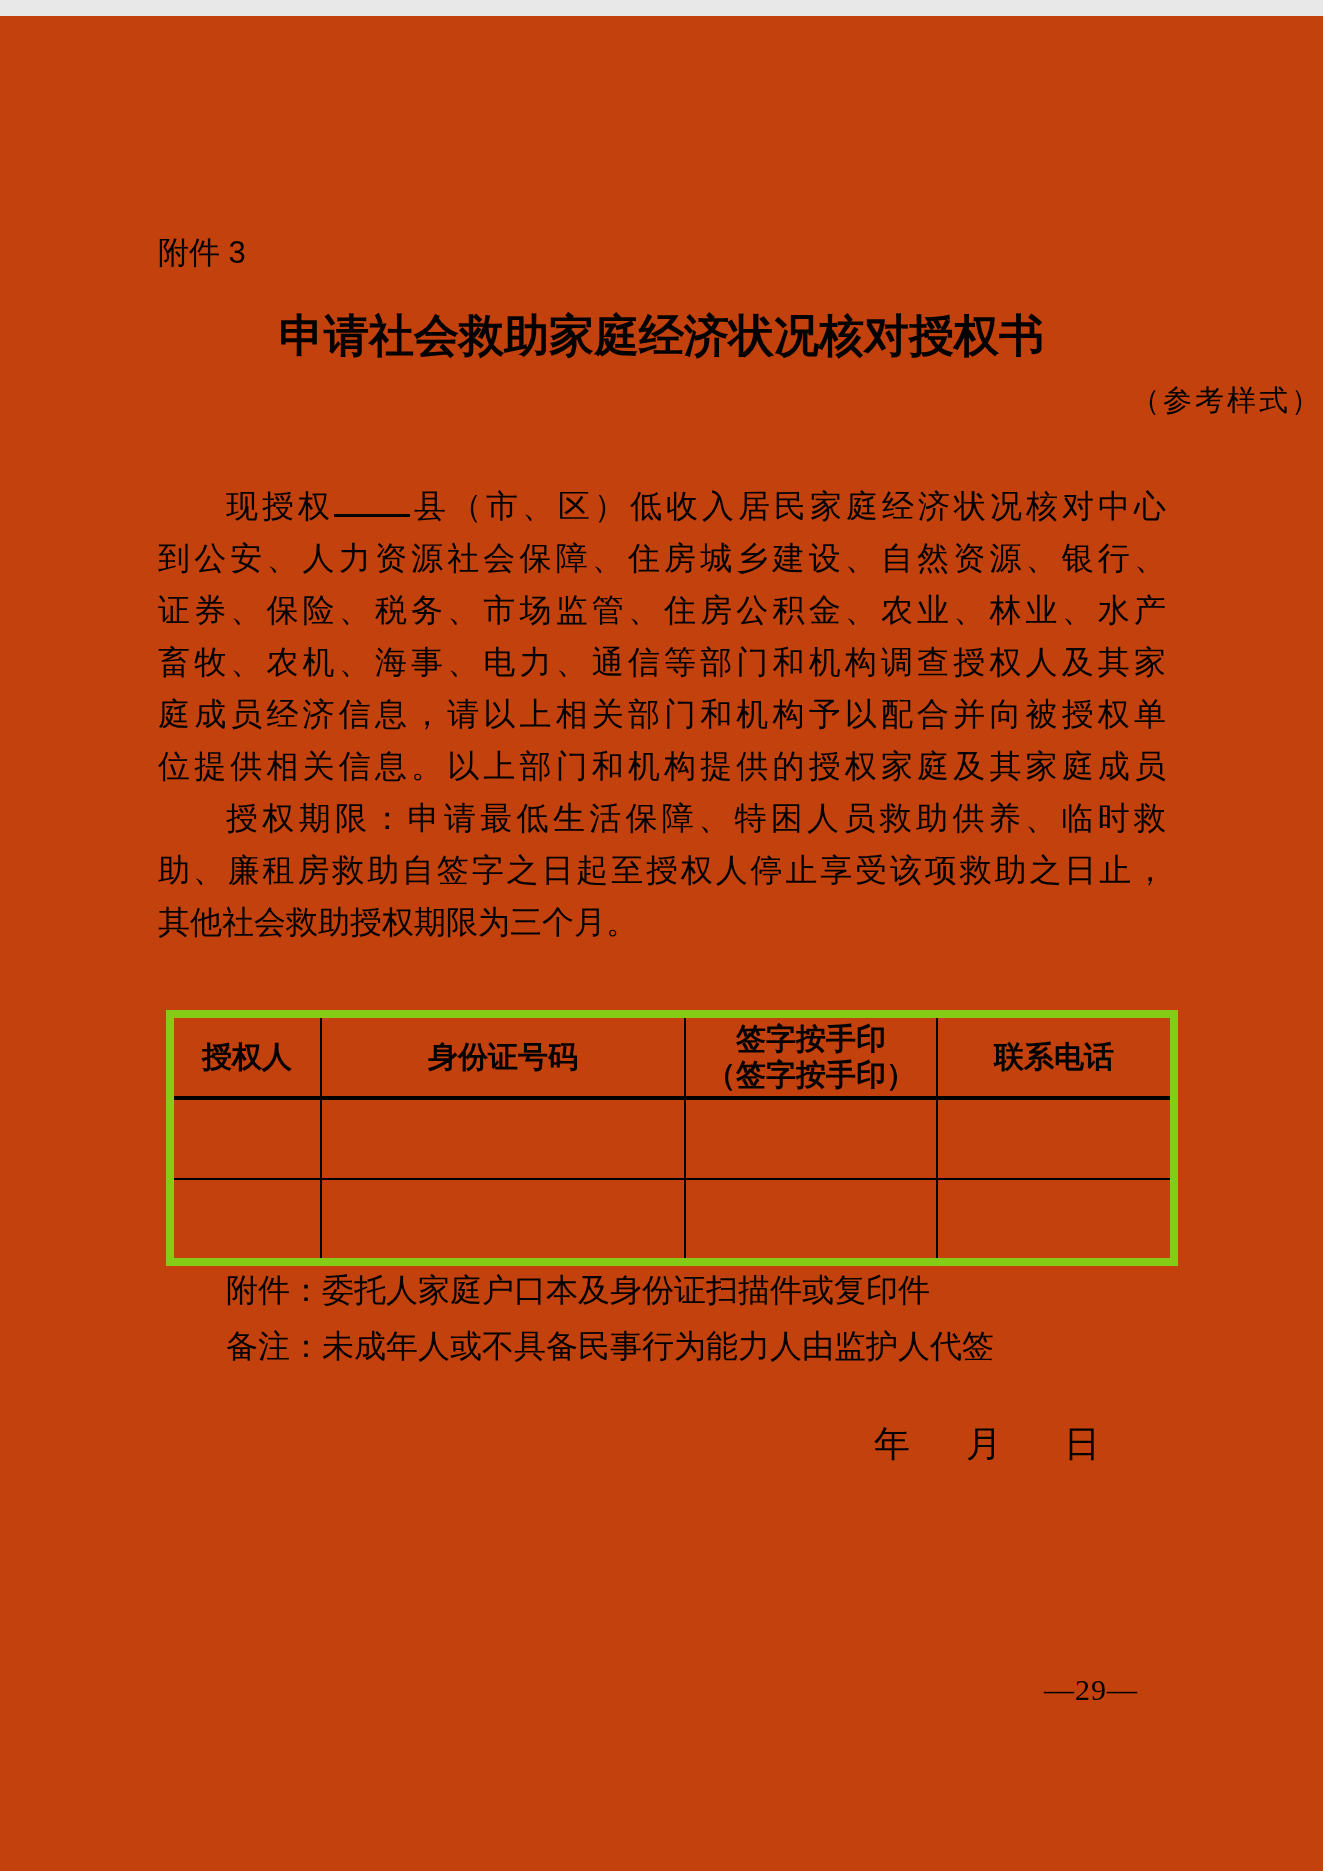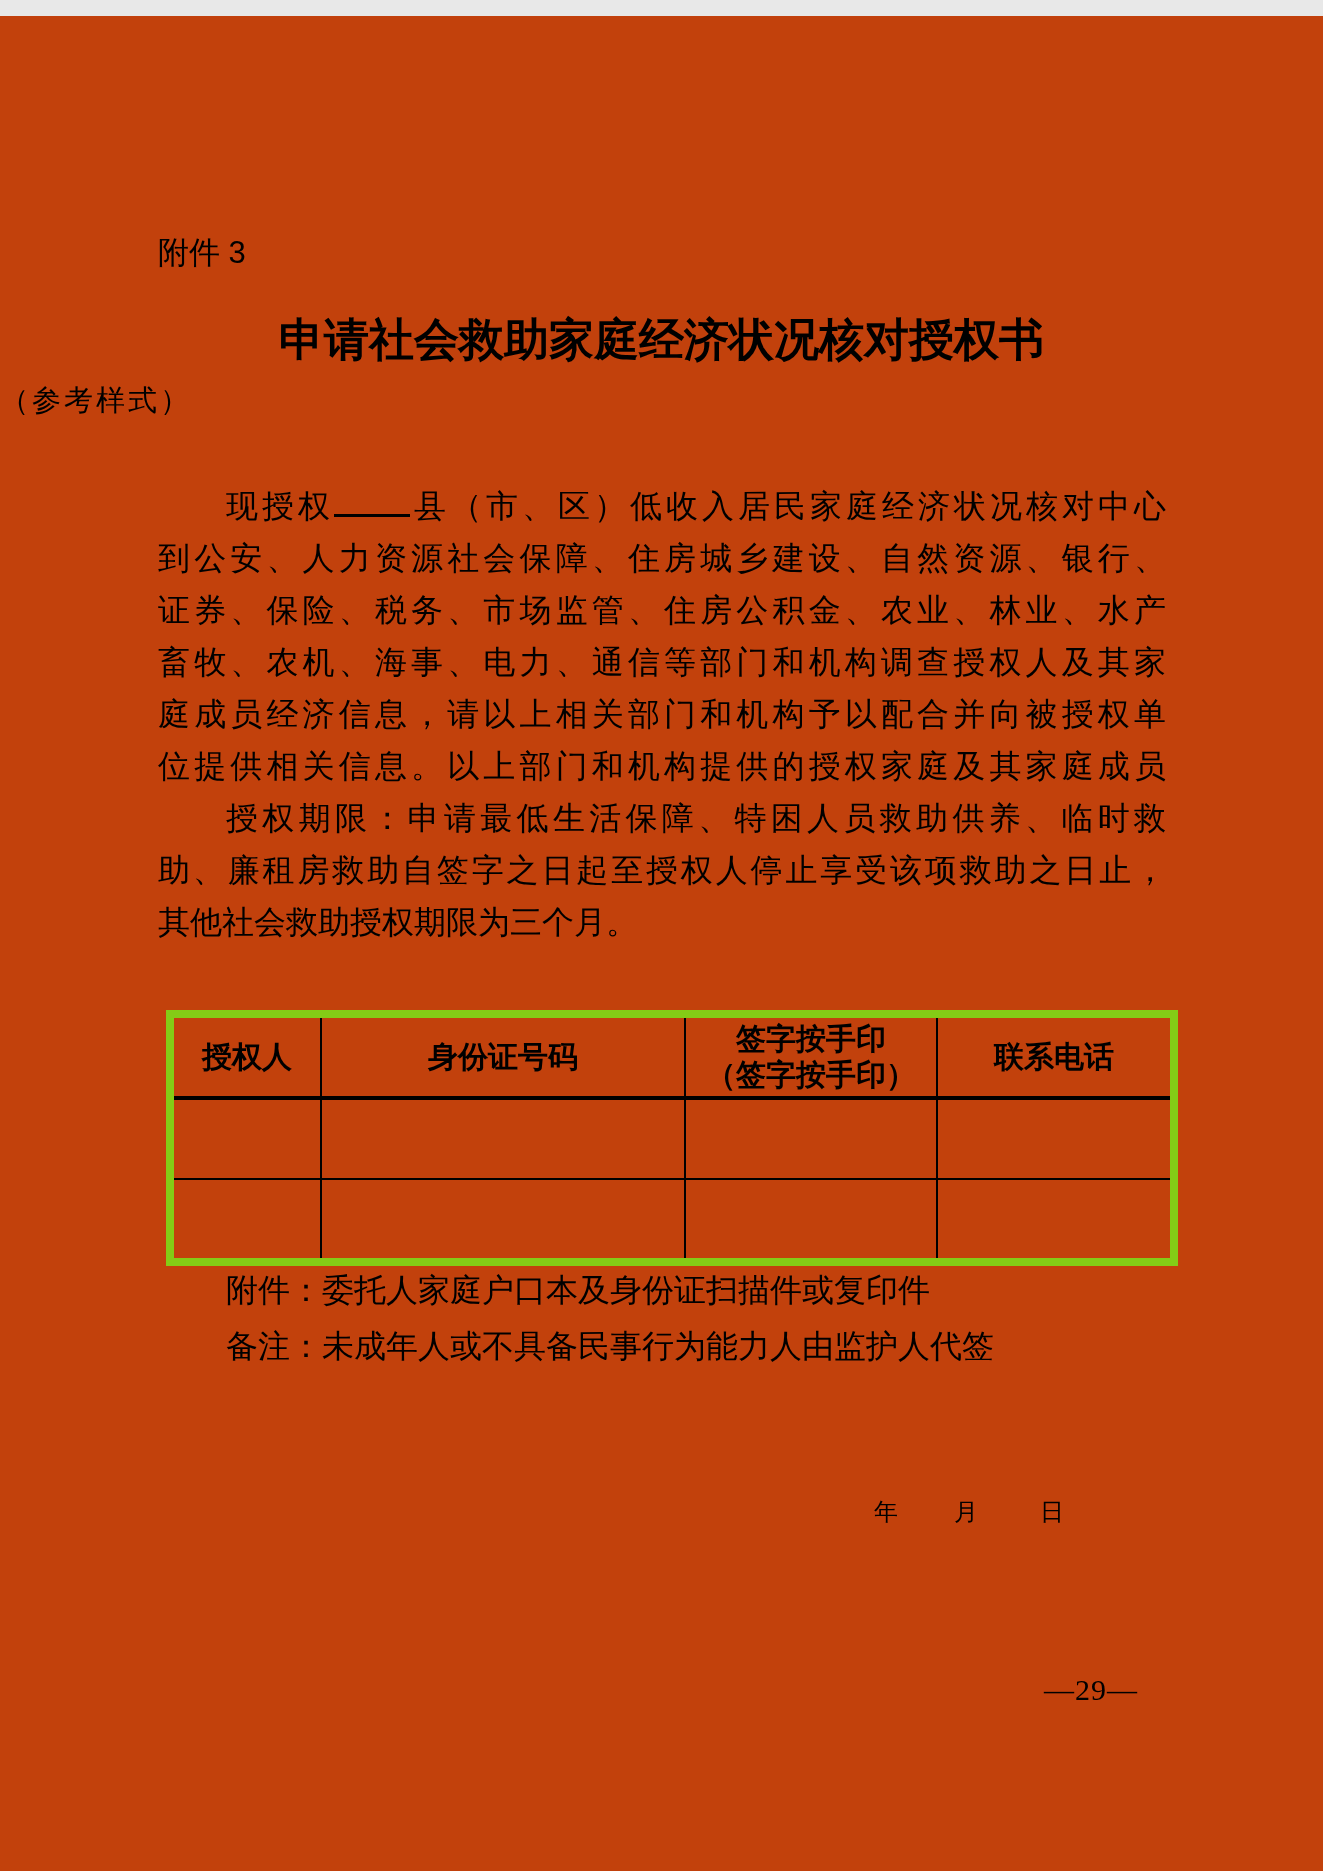--- a/index.html
+++ b/index.html
@@ -25,28 +25,28 @@
     position: absolute;
     left: 0;
     width: 100%;
     top: 296px;
     margin: 0;
     text-align: center;
     font-size: 45px;
     line-height: 56px;
     font-weight: 700;
     letter-spacing: 0px;
-    font-family: Liberation Sans, sans-serif;
+    font-family: Liberation Mono, monospace;
   }
   .doc-subtitle {
     position: absolute;
     left: 0;
     width: 100%;
     top: 366px;
-    text-align: left;
+    text-align: right;
     font-size: 29px;
     line-height: 36px;
     letter-spacing: 3px;
   }
   .body-text {
     position: absolute;
     left: 158px;
     top: 464px;
     width: 1008px;
     font-size: 32px;
@@ -98,22 +98,22 @@
     left: 158px;
     top: 1246px;
     width: 1008px;
     font-size: 32px;
     line-height: 56px;
   }
   .note-line { padding-left: 68px; height: 56px; white-space: nowrap; }
   .date-line {
     position: absolute;
     left: 874px;
-    top: 1476px;
-    font-size: 24px;
+    top: 1408px;
+    font-size: 36px;
     line-height: 40px;
     white-space: nowrap;
   }
   .date-line .gap-month { margin-left: 56px; }
   .date-line .gap-day   { margin-left: 62px; }
   .page-number {
     position: absolute;
     left: 1044px;
     top: 1656px;
     font-size: 30px;

